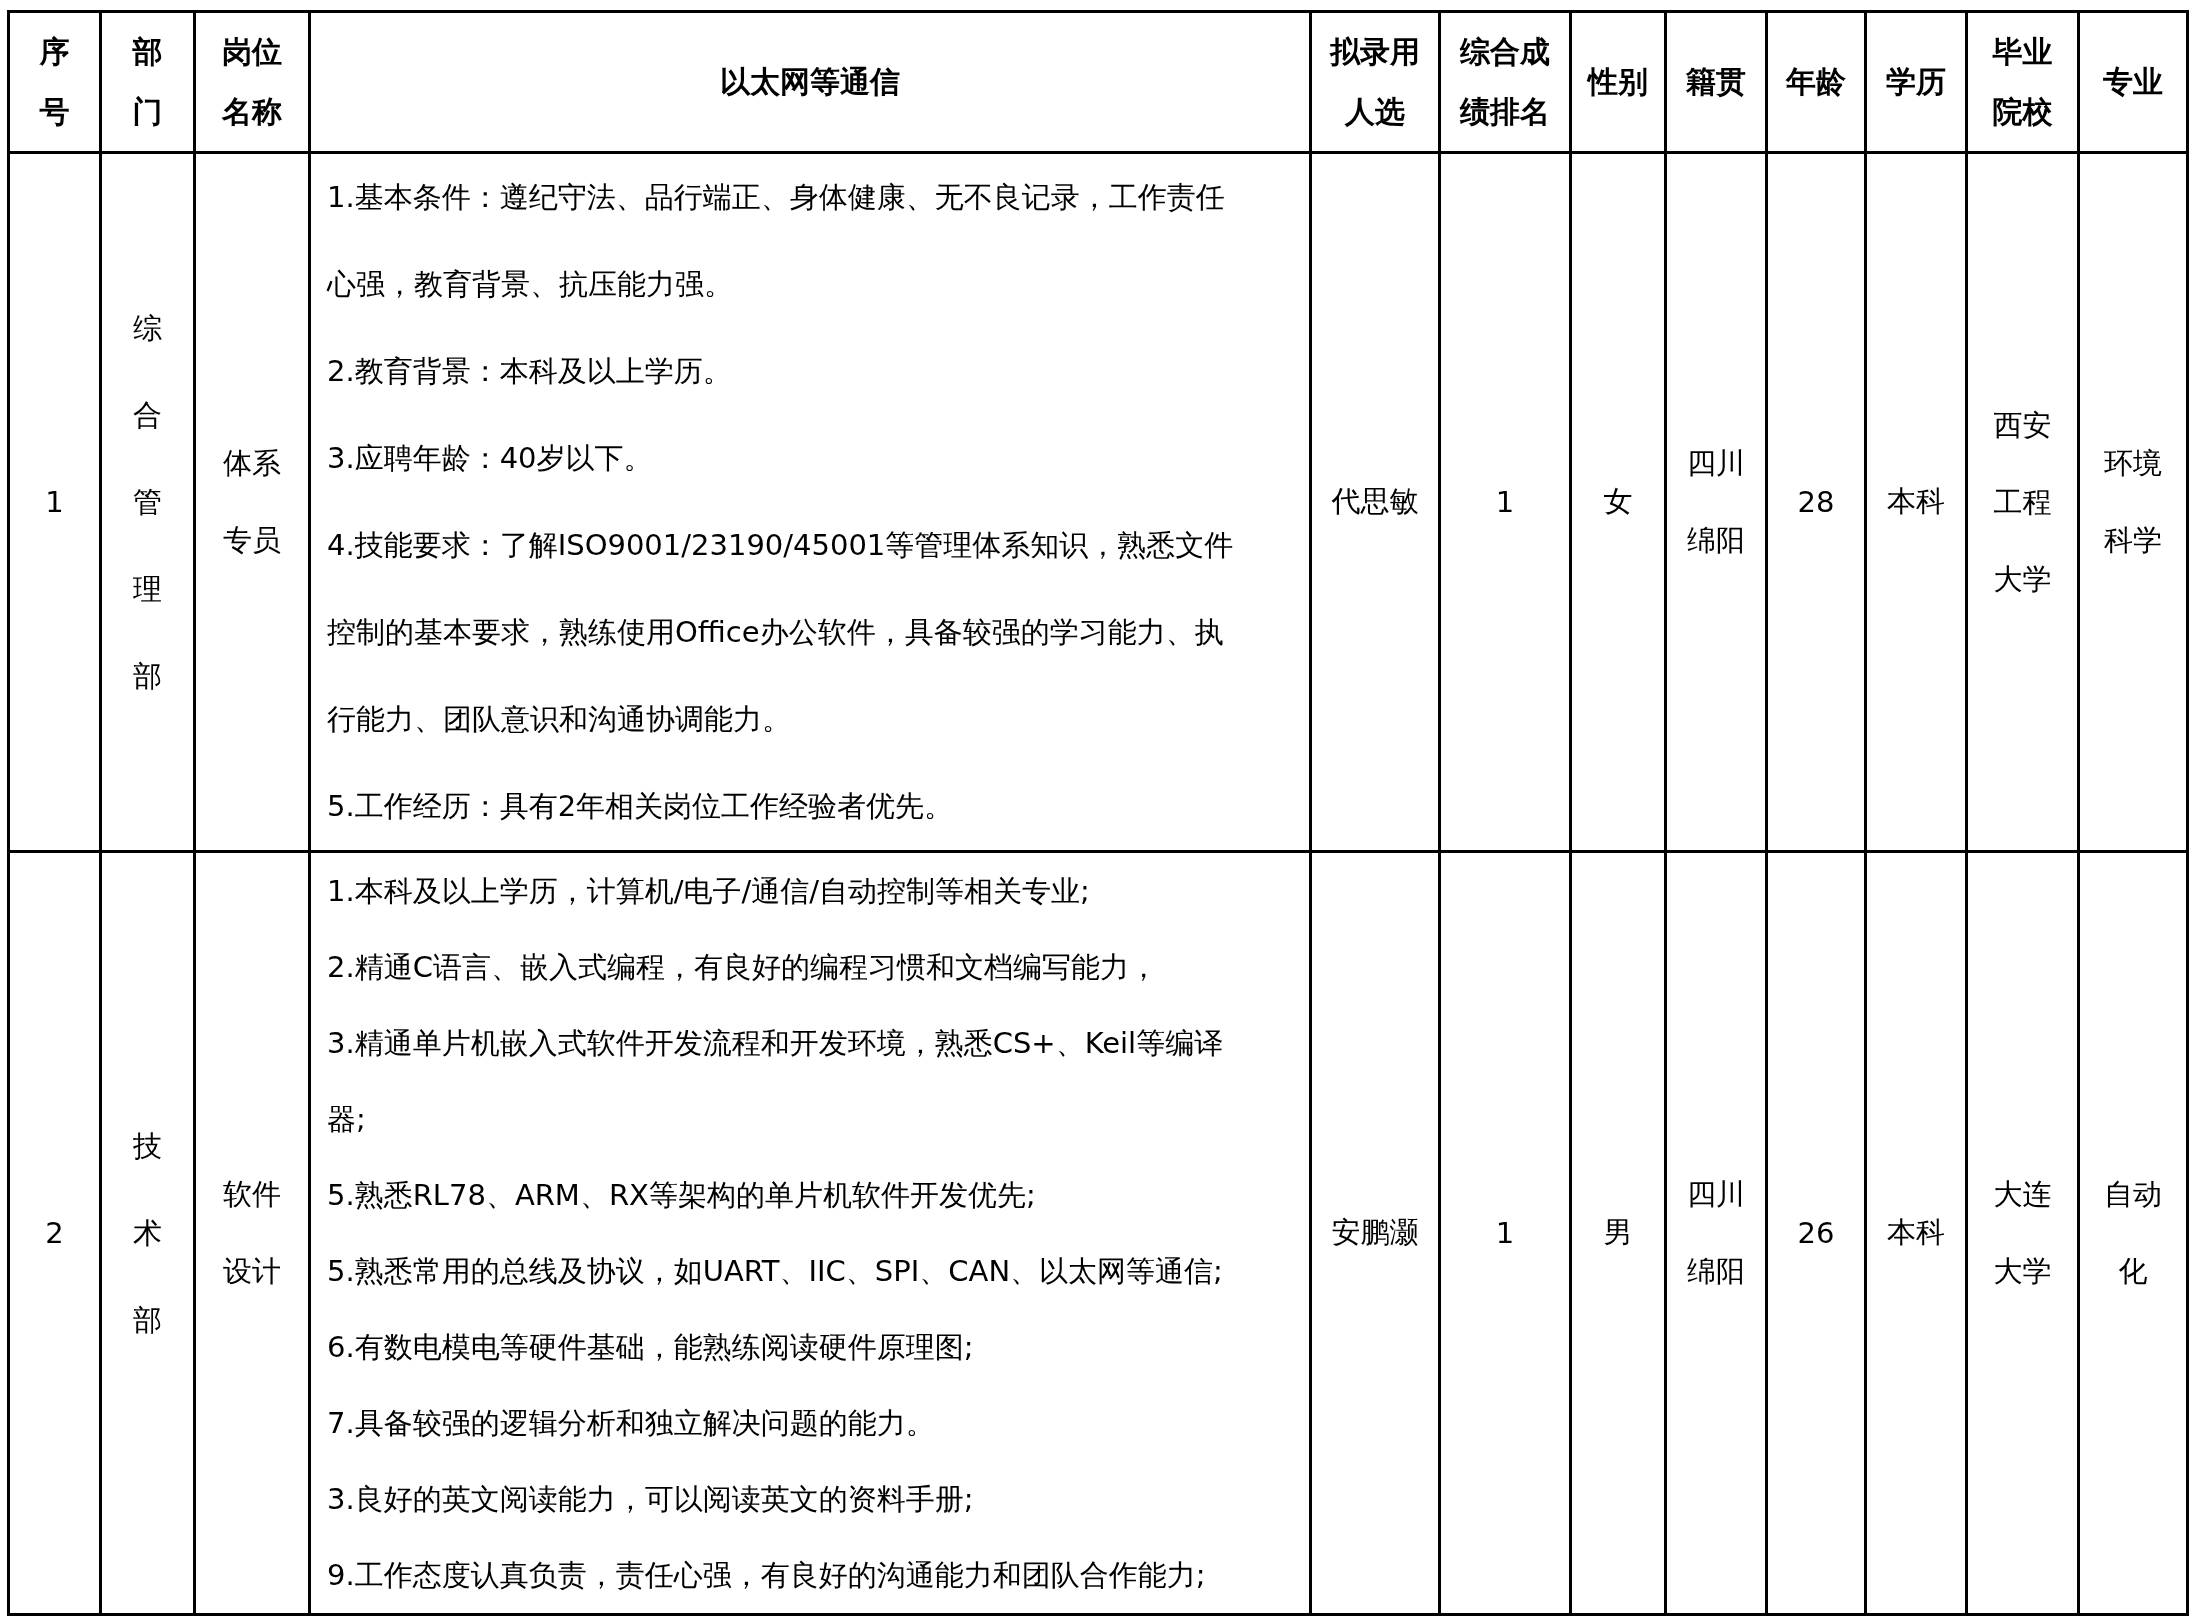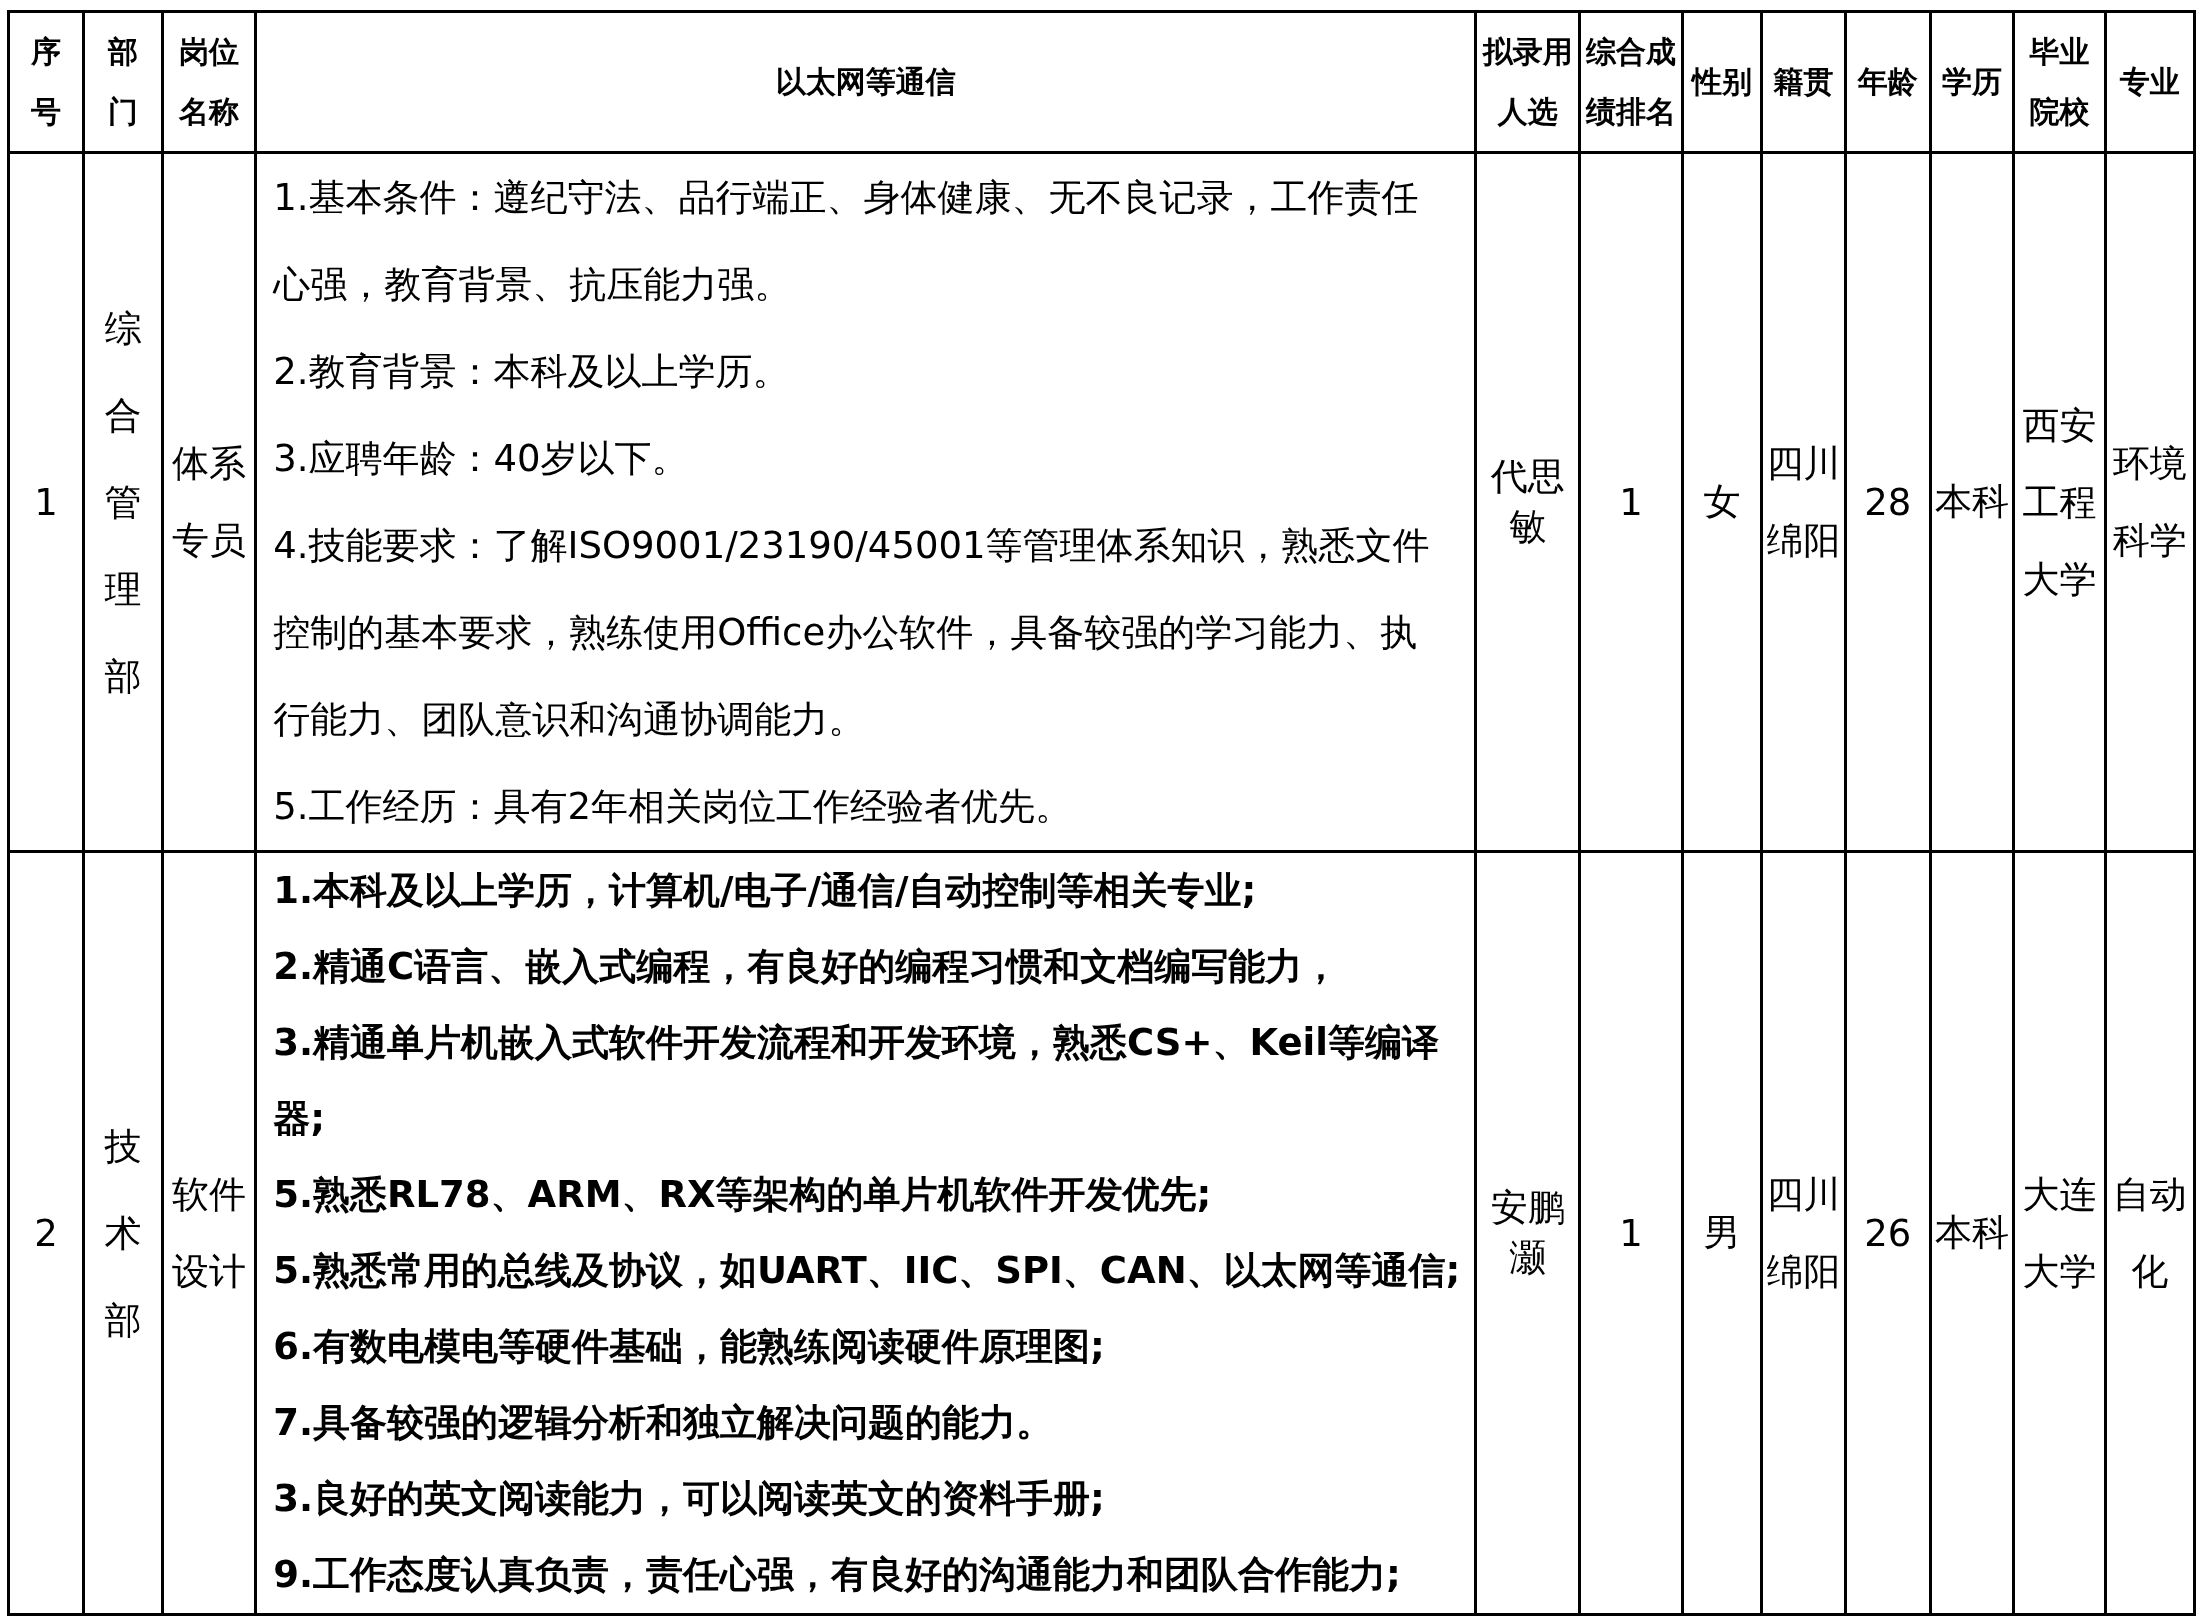--- a/index.html
+++ b/index.html
@@ -1,22 +1,22 @@
 <!DOCTYPE html>
 <html><head>
 <meta charset="utf-8">
 <style>
   html,body{margin:0;padding:0;background:#fff;}
   body{width:2196px;height:1620px;position:relative;font-family:"DejaVu Sans","Liberation Sans",sans-serif;color:#000;overflow:hidden;}
   table{position:absolute;left:7px;top:10px;border-collapse:collapse;table-layout:fixed;}
-  td,th{border:3px solid #000;padding:0;text-align:center;vertical-align:middle;font-size:37px;}
+  td,th{border:3px solid #000;padding:0;text-align:center;vertical-align:middle;font-size:29px;}
   th{font-weight:bold;line-height:60px;font-size:30px;}
   .req{text-align:left;padding:0 14px 0 16px;vertical-align:middle;}
   .req1 div{line-height:87px;white-space:nowrap;}
-  .req2 div{line-height:76px;white-space:nowrap;font-weight:bold;}
+  .req2 div{line-height:76px;white-space:nowrap;}
   .stack{line-height:77px;margin-left:15px;}
   .stackv{line-height:87px;}
 </style>
 </head>
 <body>
 
 <table>
   <colgroup>
     <col style="width:92px">
       <col style="width:94px">

